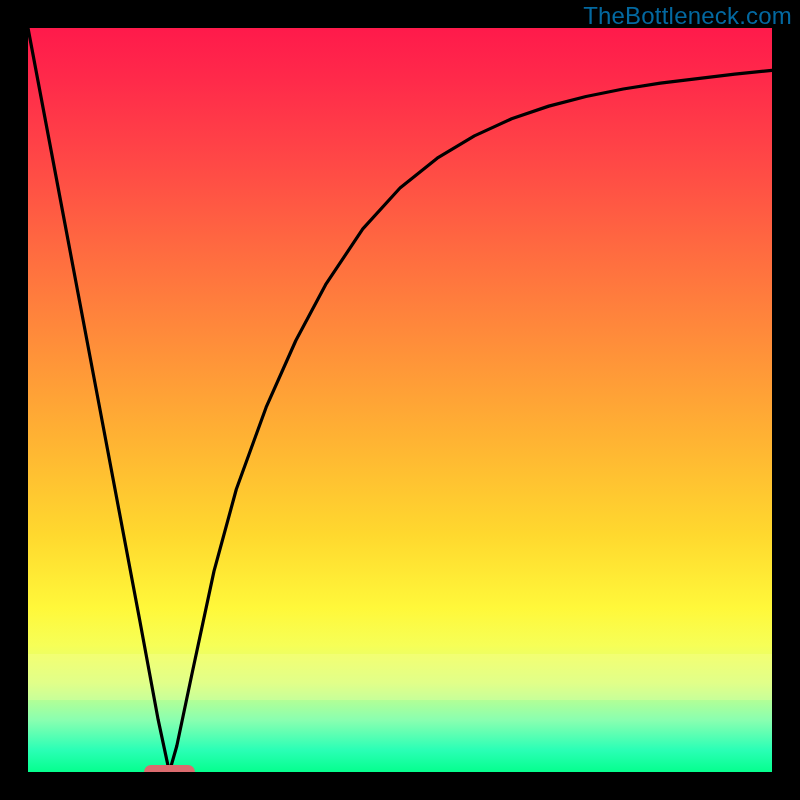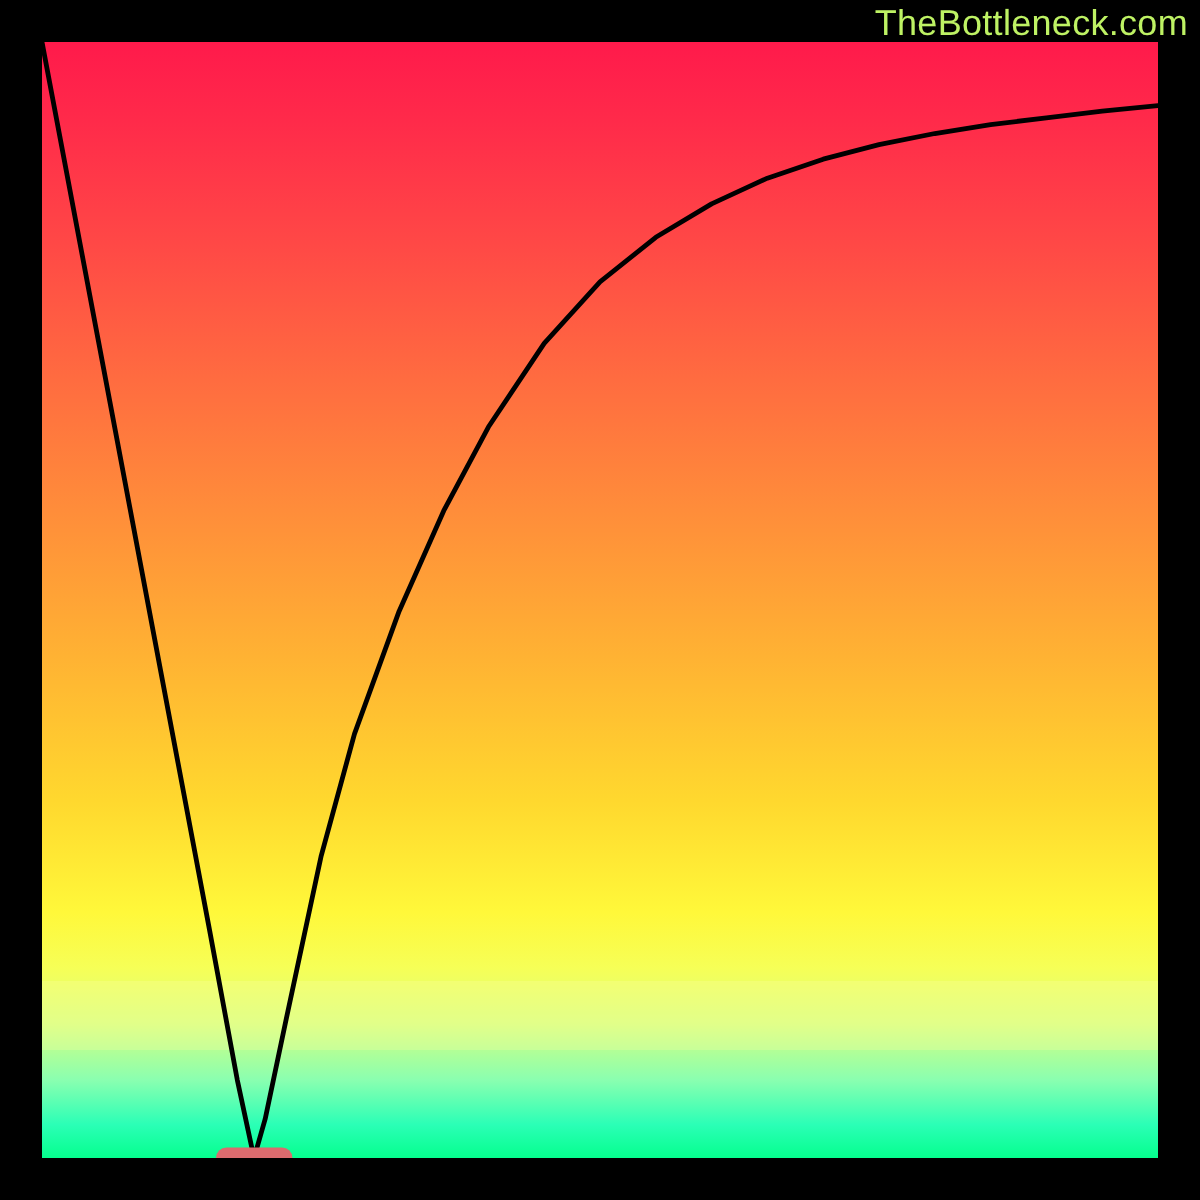--- a/index.html
+++ b/index.html
@@ -14,21 +14,21 @@
   .frame {
     position: relative;
     width: 800px;
     height: 800px;
     background: #000;
   }
   .watermark {
     position: absolute;
     top: 2px;
     right: 8px;
-    color: #bef264;
+    color: #0369a1;
     font-size: 24px;
     font-weight: 400;
     letter-spacing: 0.2px;
     z-index: 50;
     user-select: none;
   }
   .plot-area {
     position: absolute;
     left: 28px;
     top: 28px;

